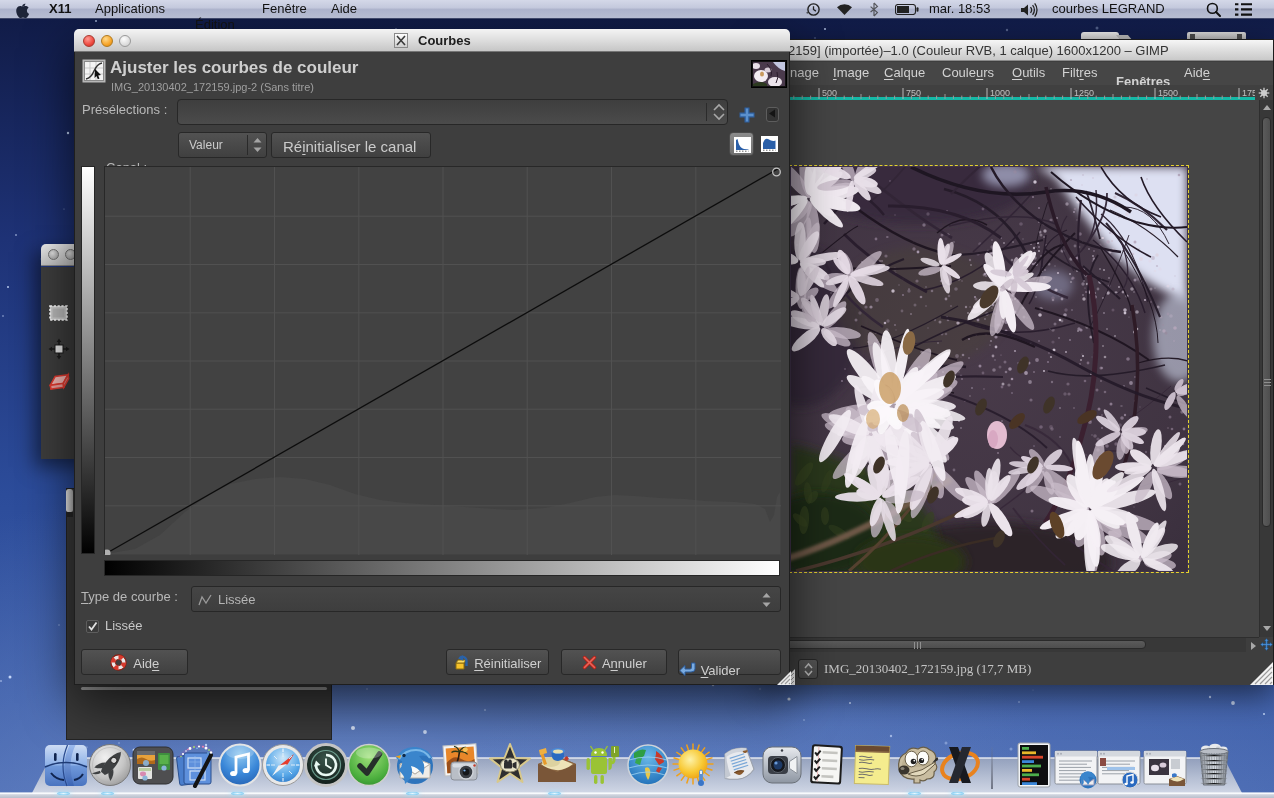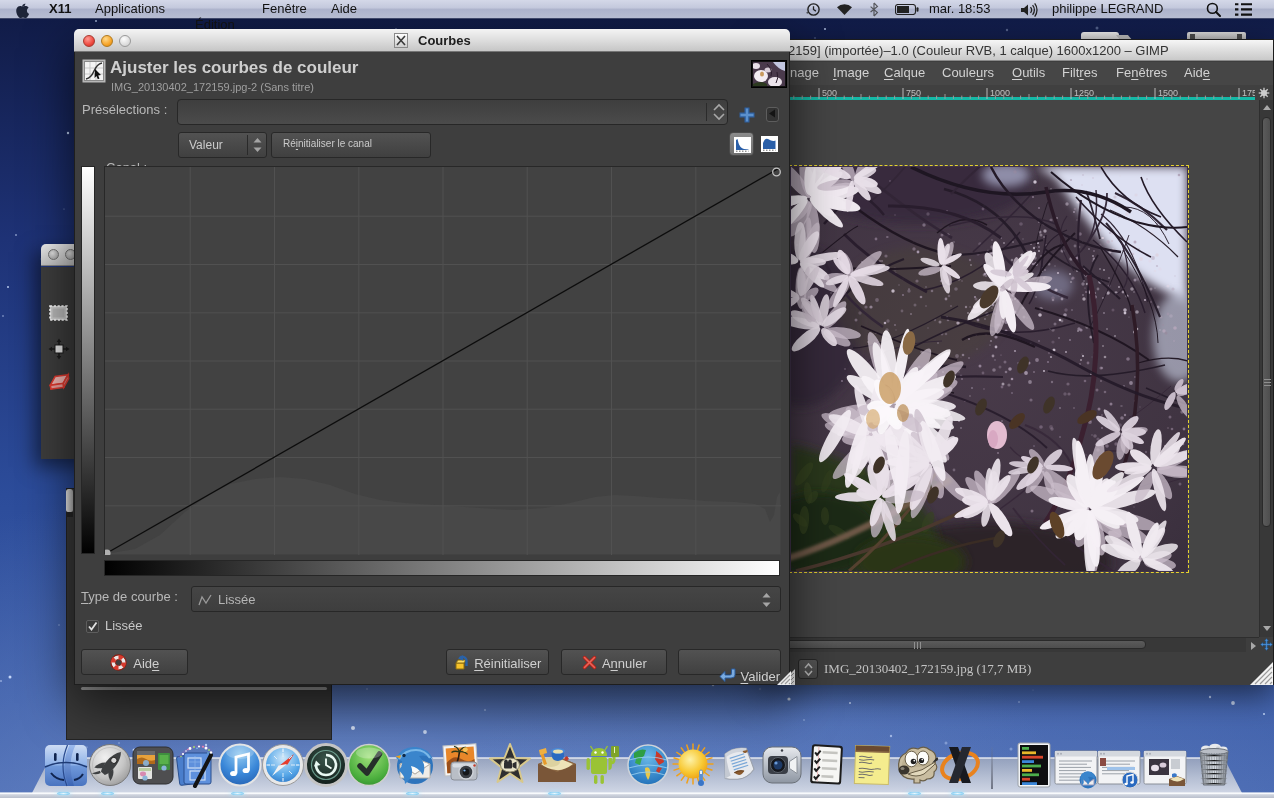--- a/index.html
+++ b/index.html
@@ -343,21 +343,21 @@
  <svg class="abs" style="left:895px;top:4px" width="24" height="11" viewBox="0 0 24 11">
   <rect x="0.5" y="0.5" width="20" height="10" rx="2.5" fill="none" stroke="#222" stroke-width="1.1"></rect>
   <rect x="2" y="2" width="12" height="7" fill="#222"></rect>
   <rect x="21.5" y="3.2" width="2" height="4.6" rx="1" fill="#222"></rect>
  </svg>
  <span class="abs" style="left:929px;top:1px;">mar. 18:53</span>
  <svg class="abs" style="left:1020px;top:2.5px" width="18" height="14" viewBox="0 0 18 14">
   <path d="M1 5h3l4-3.6v11.2L4 9H1z" fill="#222"></path>
   <path d="M10.5 4.2a4.4 4.4 0 0 1 0 5.6M12.6 2.2a7.4 7.4 0 0 1 0 9.6M14.7 0.4a10.6 10.6 0 0 1 0 13.2" stroke="#222" stroke-width="1.3" fill="none"></path>
  </svg>
- <span class="abs" style="left:1052px;top:1px;">philippe LEGRAND</span>
+ <span class="abs" style="left:1052px;top:1px;">courbes LEGRAND</span>
  <svg class="abs" style="left:1206px;top:2px" width="15" height="15" viewBox="0 0 15 15">
   <circle cx="6.4" cy="6.4" r="4.9" fill="none" stroke="#111" stroke-width="1.6"></circle>
   <path d="M10 10l4 4" stroke="#111" stroke-width="2" stroke-linecap="round"></path>
  </svg>
  <svg class="abs" style="left:1235px;top:3px" width="17" height="13" viewBox="0 0 17 13">
   <path d="M0 1.2h3.4M0 6.4h3.4M0 11.6h3.4M6 1.2h11M6 6.4h11M6 11.6h11" stroke="#111" stroke-width="2.1"></path>
  </svg>
 </div>
 
 <div class="abs" style="left:41px;top:244px;width:60px;height:215px;z-index:5;box-shadow:-6px 8px 18px rgba(0,0,0,0.5);">
@@ -404,21 +404,21 @@
     <span class="abs" style="left:28px;top:3px;font-size:13px;color:#333;white-space:nowrap;">2159] (importée)–1.0 (Couleur RVB, 1 calque) 1600x1200 – GIMP</span>
   </div>
 
   <div class="abs" style="left:0;top:22px;width:513px;height:23px;background:#464646;font-size:13px;color:#d2d2d2;">
     <span class="abs" style="left:30px;top:3px;">nage</span>
     <span class="abs" style="left:73px;top:3px;"><u>I</u>mage</span>
     <span class="abs" style="left:124px;top:3px;"><u>C</u>alque</span>
     <span class="abs" style="left:182px;top:3px;">Coule<u>u</u>rs</span>
     <span class="abs" style="left:252px;top:3px;"><u>O</u>utils</span>
     <span class="abs" style="left:302px;top:3px;">Filt<u>r</u>es</span>
-    <span class="abs" style="left:356px;top:3px;">Fe<u>n</u>êtres</span>
+    <span class="abs" style="left:356px;top:12px;font-weight:bold;">Fe<u>n</u>êtres</span>
     <span class="abs" style="left:424px;top:3px;">Aid<u>e</u></span>
   </div>
 
   <div class="abs" style="left:0;top:45px;width:495px;height:15px;background:#404040;border-bottom:3px solid #14b8a6;">
     <svg width="495" height="15" style="font-family:'Liberation Sans',sans-serif;">
         <line x1="59" y1="3" x2="59" y2="14" stroke="#b8b8b8" stroke-width="1"></line>
         <text x="62" y="11" font-size="9" fill="#c0c0c0">500</text>
         <line x1="143" y1="3" x2="143" y2="14" stroke="#b8b8b8" stroke-width="1"></line>
         <text x="146" y="11" font-size="9" fill="#c0c0c0">750</text>
         <line x1="227" y1="3" x2="227" y2="14" stroke="#b8b8b8" stroke-width="1"></line>
@@ -1663,21 +1663,21 @@
   <span class="abs" style="left:31px;top:84px;font-size:13px;color:#b8b8b8;margin-top:24px;">Ca<u>n</u>al&nbsp;:</span>
   <div class="abs gbtn" style="left:103px;top:80px;width:89px;height:26px;">
     <span class="abs" style="left:10px;top:5px;font-size:12px;color:#cbcbcb;">Valeur</span>
     <div class="abs" style="left:68px;top:2px;width:1px;height:20px;background:#2a2a2a;"></div>
     <svg width="9" height="14" style="position:absolute;left:74px;top:5px">
           <path d="M4.5 0 L8.5 4.5 H0.5 Z" fill="#a5a5a5"></path>
           <path d="M4.5 14 L8.5 9.5 H0.5 Z" fill="#a5a5a5"></path>
         </svg>
   </div>
   <div class="abs gbtn" style="left:196px;top:80px;width:160px;height:26px;">
-    <span class="abs" style="left:11px;top:5px;font-size:10px;color:#cbcbcb;">Ré<u>i</u>nitialiser le canal</span>
+    <span class="abs" style="left:11px;top:5px;font-size:15px;color:#cbcbcb;">Ré<u>i</u>nitialiser le canal</span>
   </div>
   <div class="abs" style="left:654px;top:80px;width:25px;height:24px;background:linear-gradient(180deg,#8b8b8b,#6f6f6f);border:1px solid #4a4a4a;border-radius:4px;">
     <svg width="17" height="16" style="position:absolute;left:3.5px;top:3.5px" viewBox="0 0 17 16">
           <rect width="17" height="16" fill="#fff"></rect>
           <path d="M2 13 L2 3 L3.5 2 L4.5 6 Q6 11 10 12 L14.5 12.5 L14.5 13 Z" fill="#2a5fa8"></path>
           <path d="M2 14.2 H14.5" stroke="#555" stroke-width="0.9" stroke-dasharray="1.5 1.5"></path>
         </svg>
   </div>
   <div class="abs" style="left:686px;top:84px;width:17px;height:16px;">
     <svg width="17" height="16" viewBox="0 0 17 16">
@@ -1756,21 +1756,21 @@
         <div style="text-align:center;margin-top:4px;font-size:13px;color:#cfcfcf;"><svg width="17" height="17" viewBox="0 0 17 17" style="vertical-align:-3px">
  <g stroke="#b5251a" stroke-width="3.4" stroke-linecap="round">
               <path d="M3.5 3.5 L13.5 13.5 M13.5 3.5 L3.5 13.5"></path>
             </g>
  <g stroke="#e8655a" stroke-width="1.6" stroke-linecap="round">
               <path d="M3.5 3.5 L13.5 13.5 M13.5 3.5 L3.5 13.5"></path>
             </g>
 </svg>&nbsp;A<u>n</u>nuler</div>
       </div>
   <div class="abs gbtn" style="left:603px;top:597px;width:103px;height:26px;">
-        <div style="text-align:right;margin-top:18px;font-size:13px;color:#cfcfcf;"><svg width="18" height="15" viewBox="0 0 18 15" style="vertical-align:-2px">
+        <div style="text-align:left;margin-top:12px;font-size:13px;color:#cfcfcf;"><svg width="18" height="15" viewBox="0 0 18 15" style="vertical-align:-2px">
  <path d="M16 1 V7 Q16 10 12 10 H6 V13.5 L0.8 8.5 L6 3.5 V7 H11 Q12.5 7 12.5 5.5 V1 Z" fill="#7aabe0" stroke="#2a5a9a" stroke-width="1"></path>
 </svg>&nbsp;<u>V</u>alider</div>
       </div>
   <svg class="abs" style="left:702px;top:619px" width="14" height="14">
         <path d="M14 0 L14 14 L0 14 Z" fill="#ededed"></path>
         <path d="M4 13 L13 4 M8 13 L13 8 M12 13 L13 12" stroke="#9a9a9a" stroke-width="1.2"></path>
       </svg>
  </div>
 </div>
 

